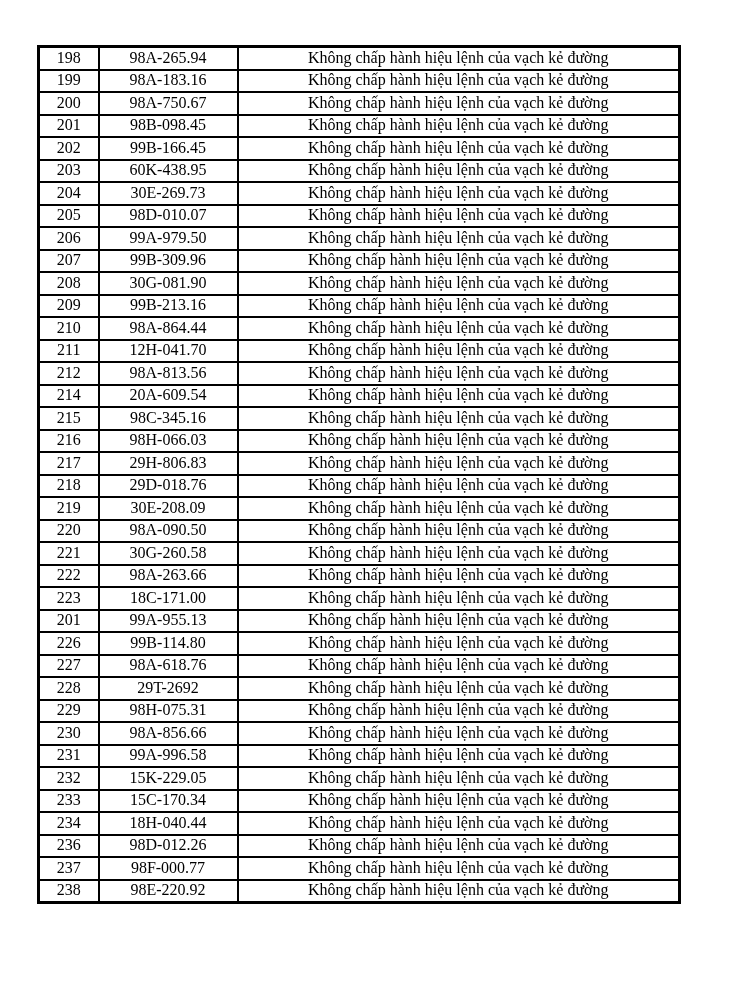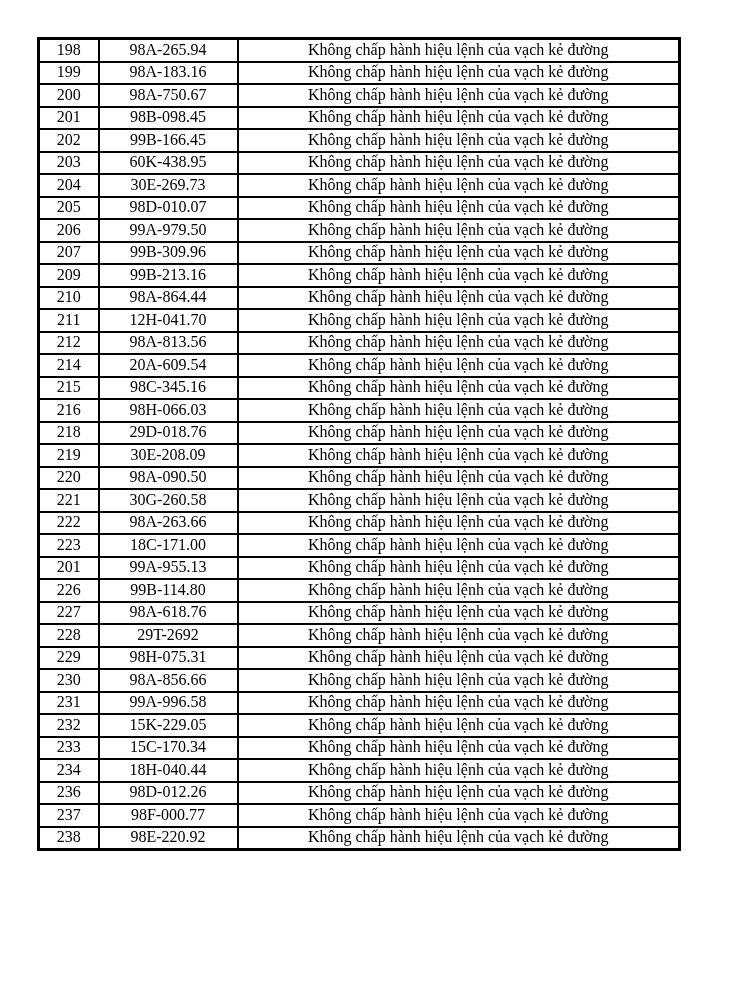--- a/index.html
+++ b/index.html
@@ -12,21 +12,21 @@
     width: 734px;
     height: 1008px;
     background: #ffffff;
     overflow: hidden;
     font-family: "Liberation Serif", "DejaVu Serif", serif;
     color: #000000;
   }
   table.violations {
     position: absolute;
     left: 37px;
-    top: 37px;
+    top: 45px;
     width: 641px;
     border-collapse: collapse;
     table-layout: fixed;
     border: 3px solid #000000;
   }
   table.violations td {
     border: 2px solid #000000;
     padding: 0;
     height: 20.5px;
     text-align: center;
@@ -95,20 +95,25 @@
           <td>206</td>
           <td>99A-979.50</td>
           <td>Không chấp hành hiệu lệnh của vạch kẻ đường</td>
         </tr>
         <tr>
           <td>207</td>
           <td>99B-309.96</td>
           <td>Không chấp hành hiệu lệnh của vạch kẻ đường</td>
         </tr>
         <tr>
+          <td>208</td>
+          <td>30G-081.90</td>
+          <td>Không chấp hành hiệu lệnh của vạch kẻ đường</td>
+        </tr>
+        <tr>
           <td>209</td>
           <td>99B-213.16</td>
           <td>Không chấp hành hiệu lệnh của vạch kẻ đường</td>
         </tr>
         <tr>
           <td>210</td>
           <td>98A-864.44</td>
           <td>Không chấp hành hiệu lệnh của vạch kẻ đường</td>
         </tr>
         <tr>
@@ -127,20 +132,25 @@
           <td>Không chấp hành hiệu lệnh của vạch kẻ đường</td>
         </tr>
         <tr>
           <td>215</td>
           <td>98C-345.16</td>
           <td>Không chấp hành hiệu lệnh của vạch kẻ đường</td>
         </tr>
         <tr>
           <td>216</td>
           <td>98H-066.03</td>
+          <td>Không chấp hành hiệu lệnh của vạch kẻ đường</td>
+        </tr>
+        <tr>
+          <td>217</td>
+          <td>29H-806.83</td>
           <td>Không chấp hành hiệu lệnh của vạch kẻ đường</td>
         </tr>
         <tr>
           <td>218</td>
           <td>29D-018.76</td>
           <td>Không chấp hành hiệu lệnh của vạch kẻ đường</td>
         </tr>
         <tr>
           <td>219</td>
           <td>30E-208.09</td>

